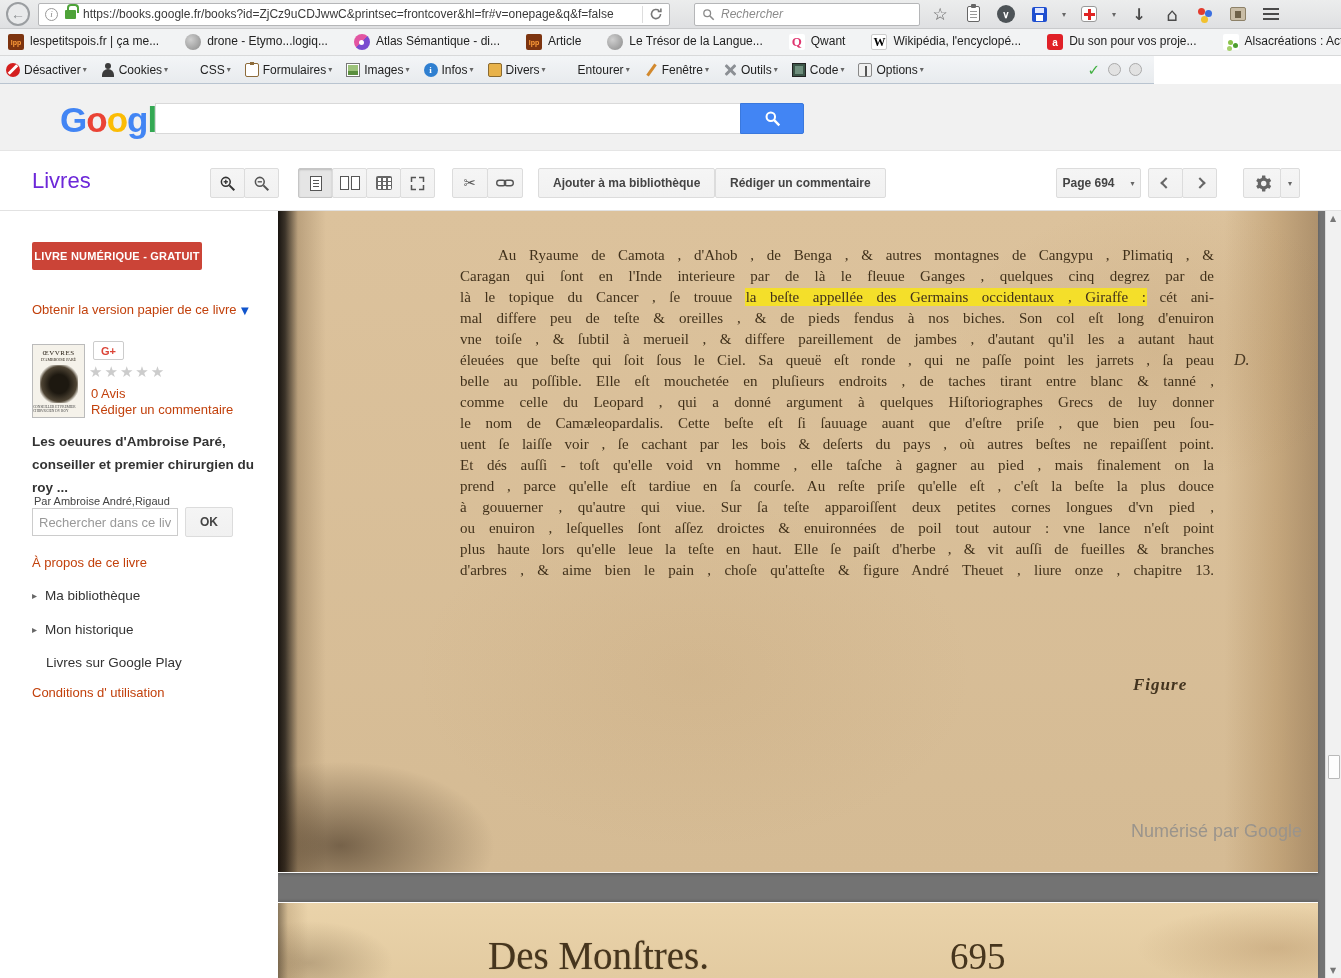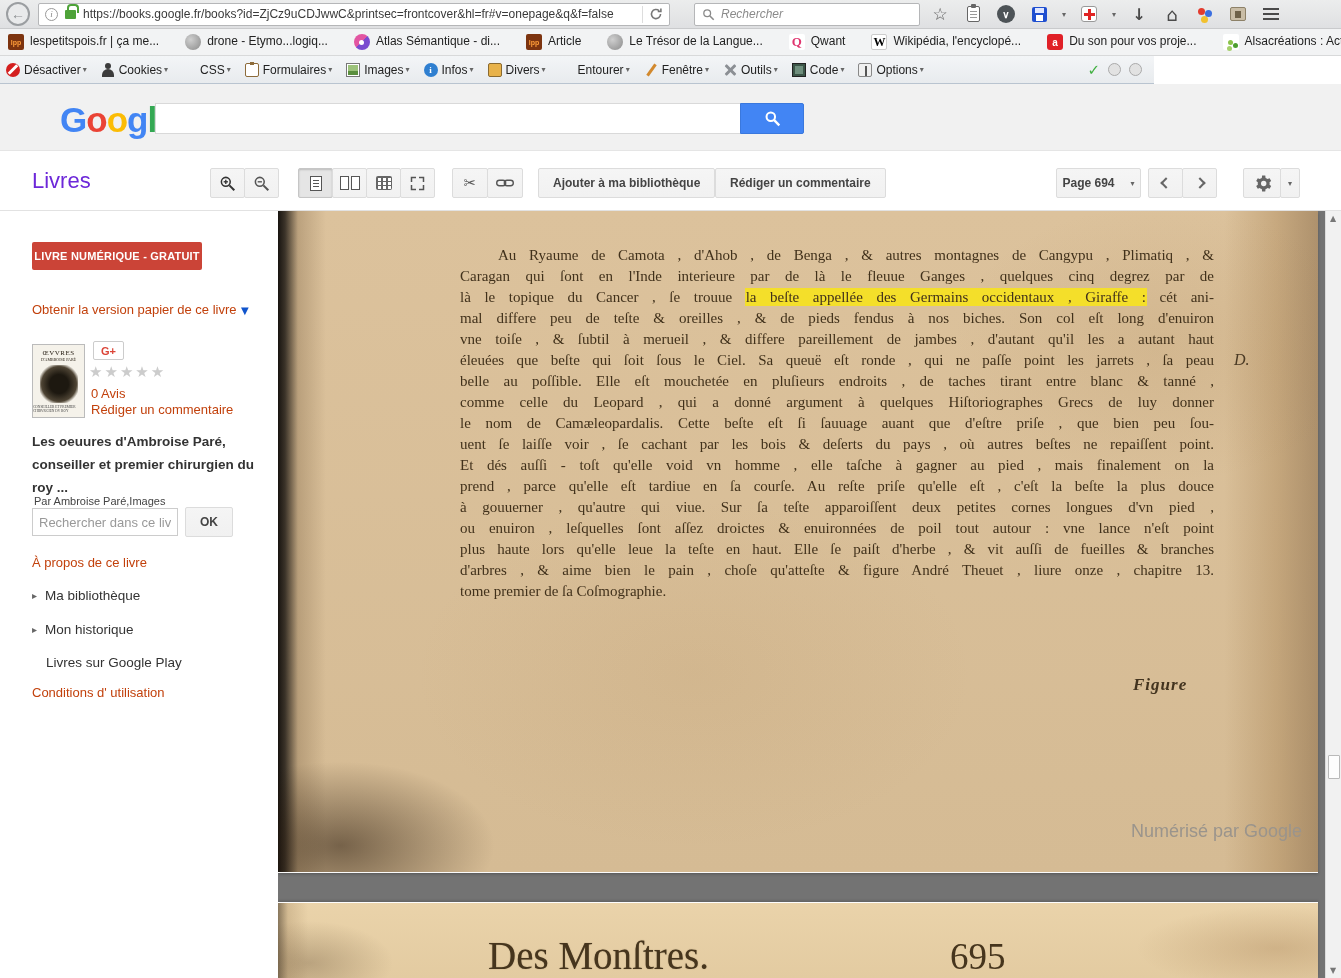--- a/index.html
+++ b/index.html
@@ -454,21 +454,21 @@
     <span class="t1">ŒVVRES</span>
     <span class="t2">D'AMBROISE PARÉ</span>
     <span class="blob"></span>
     <span class="t3">CONSEILLER ET PREMIER CHIRVRGIEN DV ROY</span>
   </div>
   <div class="gpluschip">G+</div>
   <div class="stars">★★★★★</div>
   <div class="avis"><span class="bluelink">0 Avis</span></div>
   <div class="sideReview"><span class="bluelink">Rédiger un commentaire</span></div>
   <div class="btitle">Les oeuures d'Ambroise Paré, conseiller et premier chirurgien du roy ...</div>
-  <div class="byline">Par Ambroise Paré,Images</div>
+  <div class="byline">Par Ambroise André,Rigaud</div>
   <input class="sidesearch" placeholder="Rechercher dans ce livre" style="">
   <div class="okbtn">OK</div>
   <div class="about"><span class="bluelink">À propos de ce livre</span></div>
   <div class="navitem" style="left:32px;top:377px">
     <span class="tri">▸</span>
     <span>Ma bibliothèque</span>
   </div>
   <div class="navitem" style="left:32px;top:411px">
     <span class="tri">▸</span>
     <span>Mon historique</span>
@@ -491,21 +491,20 @@
         <div class="bkline"><span>belle au poſſible. Elle eſt mouchetée en pluſieurs endroits , de taches tirant entre blanc &amp; tanné ,</span></div>
         <div class="bkline"><span>comme celle du Leopard , qui a donné argument à quelques Hiſtoriographes Grecs de luy donner</span></div>
         <div class="bkline"><span>le nom de Camæleopardalis. Cette beſte eſt ſi ſauuage auant que d'eſtre priſe , que bien peu ſou-</span></div>
         <div class="bkline"><span>uent ſe laiſſe voir , ſe cachant par les bois &amp; deſerts du pays , où autres beſtes ne repaiſſent point.</span></div>
         <div class="bkline"><span>Et dés auſſi - toſt qu'elle void vn homme , elle taſche à gagner au pied , mais finalement on la</span></div>
         <div class="bkline"><span>prend , parce qu'elle eſt tardiue en ſa courſe. Au reſte priſe qu'elle eſt , c'eſt la beſte la plus douce</span></div>
         <div class="bkline"><span>à gouuerner , qu'autre qui viue. Sur ſa teſte apparoiſſent deux petites cornes longues d'vn pied ,</span></div>
         <div class="bkline"><span>ou enuiron , leſquelles ſont aſſez droictes &amp; enuironnées de poil tout autour : vne lance n'eſt point</span></div>
         <div class="bkline"><span>plus haute lors qu'elle leue la teſte en haut. Elle ſe paiſt d'herbe , &amp; vit auſſi de fueilles &amp; branches</span></div>
         <div class="bkline"><span>d'arbres , &amp; aime bien le pain , choſe qu'atteſte &amp; figure André Theuet , liure onze , chapitre 13.</span></div>
-        <div class="bkline last"><span>tome premier de ſa Coſmographie.</span></div>
       </div>
     <div class="marginD">D.</div>
     <div class="figcap">Figure</div>
     <div class="wmark">Numérisé par Google</div>
   </div>
   <div class="page2">
     <div class="monstres">Des Monſtres.</div>
     <div class="pagenum">695</div>
   </div>
 </div>

